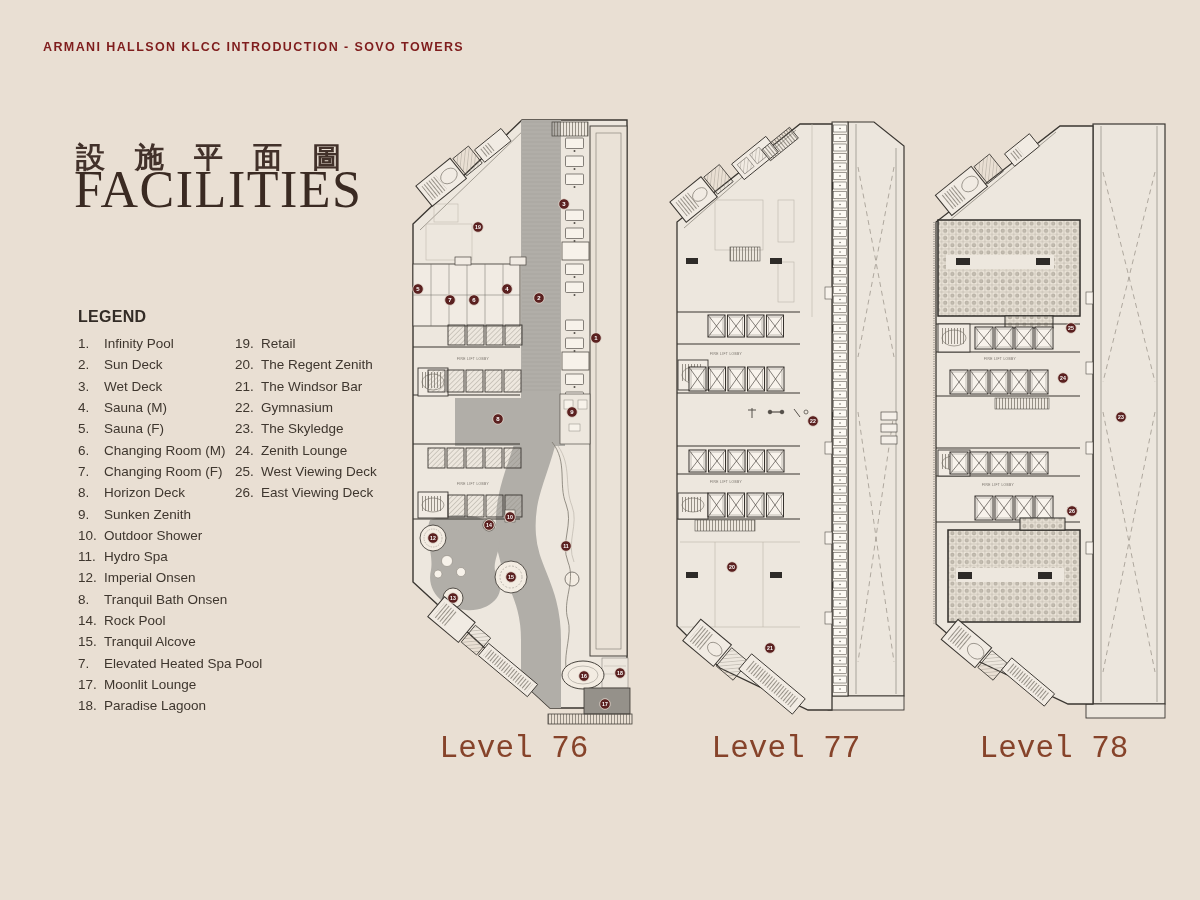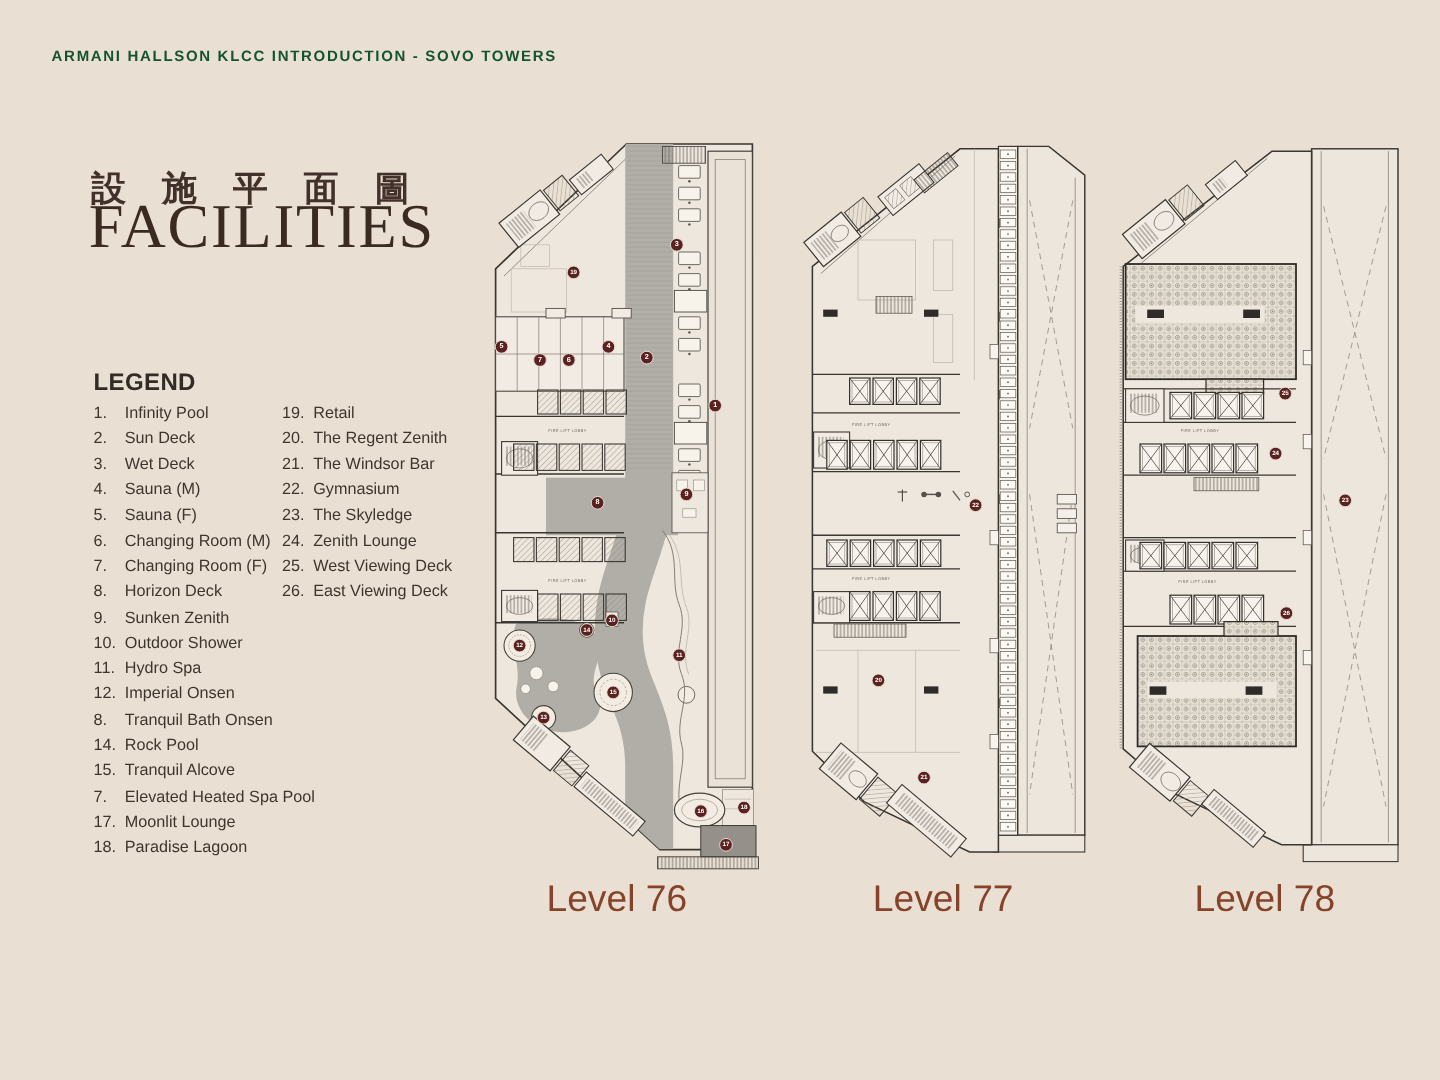--- a/index.html
+++ b/index.html
@@ -1,31 +1,31 @@
 <!DOCTYPE html>
 <html><head>
 <meta charset="utf-8">
 <style>
   html,body{margin:0;padding:0}
   body{width:1200px;height:900px;position:relative;overflow:hidden;
        background:#e9dfd3;font-family:"Liberation Sans",sans-serif;}
   .header{position:absolute;left:43px;top:40px;font-size:12.5px;letter-spacing:1.4px;
-          color:#14532d;font-weight:bold;}
+          color:#7f1d1d;font-weight:bold;}
   .title-cn{position:absolute;left:76px;top:138px;font-size:29px;letter-spacing:11px;
             color:#42312a;font-family:Liberation Sans, sans-serif;font-weight:bold;}
   .title-en{position:absolute;left:74px;top:167px;font-family:"Liberation Serif",serif;
             font-size:52px;line-height:45px;color:#3a2a22;letter-spacing:1.5px;}
-  .legend-heading{position:absolute;left:78px;top:308px;font-size:20px;font-weight:bold;
+  .legend-heading{position:absolute;left:78px;top:308px;font-size:16px;font-weight:bold;
                   color:#332c26;letter-spacing:.3px;}
   .legend-col{position:absolute;top:333px;font-size:13.5px;color:#3e362e;}
   #legend-col1{left:78px;} #legend-col2{left:235px;}
   .lrow{height:21.3px;display:flex;align-items:center;}
   .lrow .num{width:26px;flex:0 0 26px;}
   .level-label{position:absolute;top:731px;width:220px;text-align:center;
-               font-family:Liberation Sans, sans-serif;font-size:31px;color:#86432a;}
+               font-family:Liberation Mono, monospace;font-size:31px;color:#86432a;}
   #lvl-0{left:404px;} #lvl-1{left:676px;} #lvl-2{left:944px;}
   svg.plan{position:absolute;top:112px;}
   #plan76{left:400px;} #plan77{left:660px;} #plan78{left:920px;}
   svg text.flb{font-family:"Liberation Sans",sans-serif;font-size:3.2px;letter-spacing:.4px;
                fill:#6e6860;}
 </style>
 </head>
 <body>
 
 <svg width="0" height="0" style="position:absolute">

